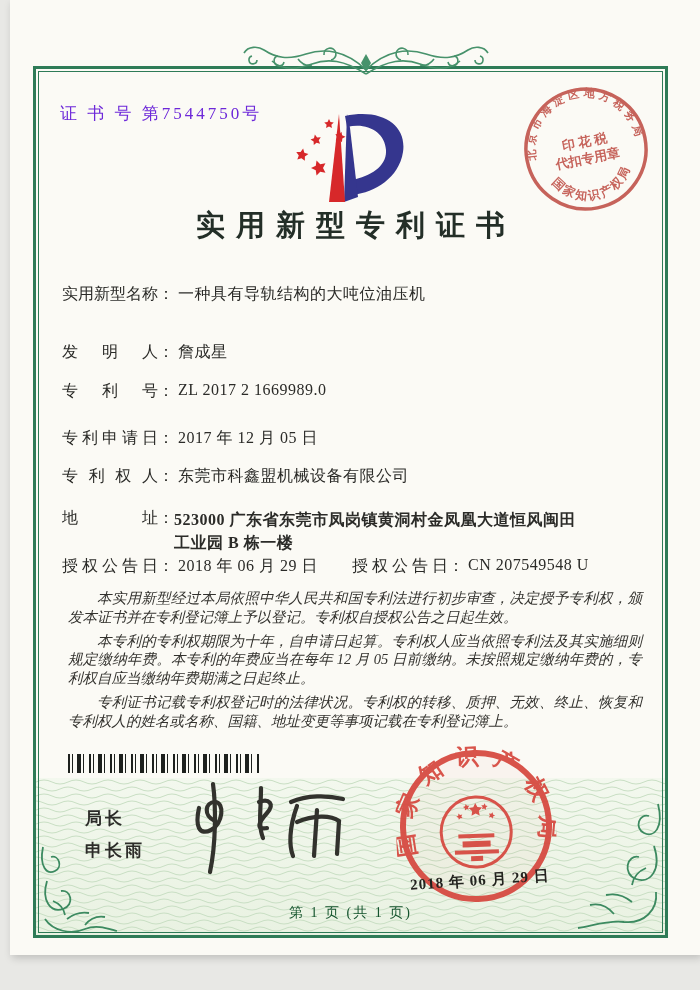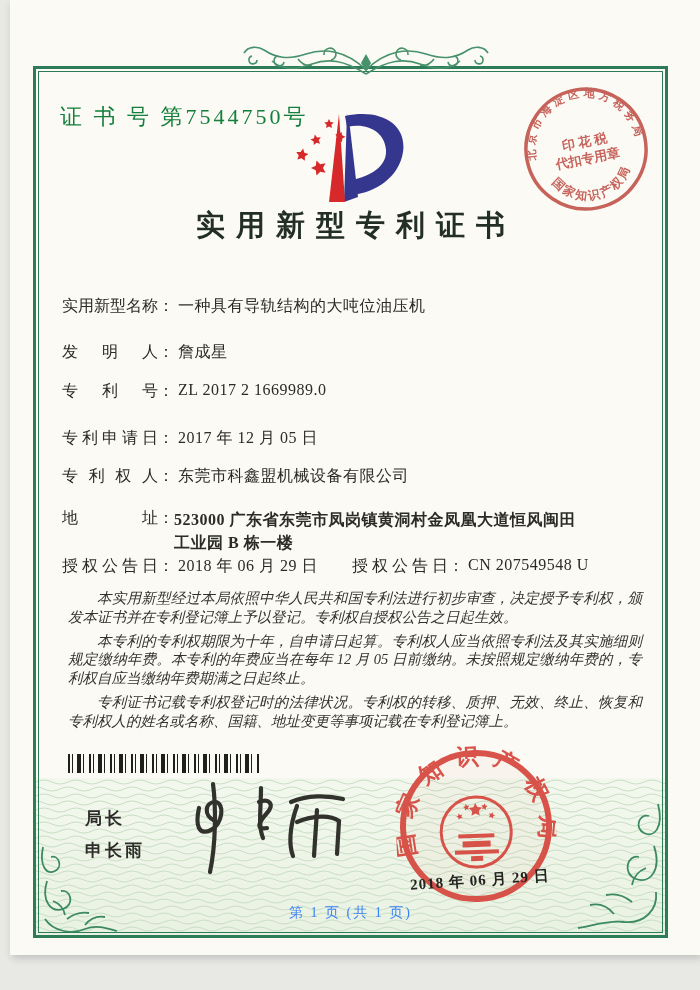--- a/index.html
+++ b/index.html
@@ -11,21 +11,21 @@
     position:absolute; left:10px; top:0; width:690px; height:955px;
     background:#fbfaf5; box-shadow:2px 3px 8px rgba(0,0,0,.18);
   }
   
   .frame {
     position:absolute; left:23px; top:66px; width:635px; height:872px;
     border:3px solid #2e7b57; box-sizing:border-box;
   }
   .frame::after { content:""; position:absolute; inset:2px; border:1px solid #2e7b57; }
   .cert-no {
-    position:absolute; left:50px; top:102px; font-size:22px; letter-spacing:3px; color:#15803d;
+    position:absolute; left:50px; top:102px; font-size:17px; letter-spacing:3px; color:#6d28d9;
   }
   .logo { position:absolute; left:273px; top:110px; }
   .title {
     position:absolute; left:23px; top:206px; width:635px; text-align:center;
     font-size:29px; font-weight:600; letter-spacing:11px; color:#232e27; text-indent:11px;
   }
   .row { position:absolute; left:52px; width:586px; font-size:16px; color:#2b2b28; }
   .lbl { display:inline-block; width:96px; text-align:justify; text-align-last:justify; vertical-align:top; }
   .colon { vertical-align:top; }
   .val { vertical-align:top; margin-left:4px; letter-spacing:.5px; }
@@ -48,21 +48,21 @@
   }
   .signer { position:absolute; left:75px; top:803px; font-size:17px; color:#2c2c29; letter-spacing:3px; line-height:32px;font-weight:bold; }
   .signature { position:absolute; left:165px; top:776px; }
   .office-seal { position:absolute; left:386px; top:746px; transform:rotate(-2deg); opacity:.92; }
   .seal-date {
     position:absolute; left:388px; top:871px; width:164px; text-align:center;
     font-size:15px; color:#23231f; letter-spacing:1px; transform:rotate(-4deg); font-weight:600;
   }
   .tax-stamp { position:absolute; left:511px; top:84px; transform:rotate(-11deg); opacity:.88; }
   .footer { position:absolute; left:23px; top:904px; width:635px; text-align:center;
-    font-size:14px; letter-spacing:2px; color:#3b82f6; }
+    font-size:14px; letter-spacing:2px; color:#14532d; }
   .flourish-bl { position:absolute; left:27px; top:843px; }
   .flourish-br { position:absolute; left:556px; top:798px; }
   .ornament { position:absolute; left:222px; top:46px; }
   svg text { font-family:"Liberation Serif","DejaVu Serif",serif; }
 </style>
 </head>
 <body>
 
 <div class="scan">
 <div class="paper">
@@ -135,21 +135,21 @@
       <use href="#star5" transform="translate(46,14) scale(5)"></use>
       <use href="#star5" transform="translate(57,27) scale(5.5) rotate(15)"></use>
       <use href="#star5" transform="translate(33,30) scale(5.5) rotate(-12)"></use>
       <use href="#star5" transform="translate(19,45) scale(6.5) rotate(10)"></use>
       <use href="#star5" transform="translate(36,58) scale(8) rotate(-18)"></use>
     </g>
   </svg>
 
   <div class="title">实用新型专利证书</div>
 
-  <div class="row" style="top:296px">
+  <div class="row" style="top:284px">
     <span class="lbl">实用新型名称</span><span class="colon">：</span><span class="val">一种具有导轨结构的大吨位油压机</span>
   </div>
   <div class="row" style="top:342px">
     <span class="lbl">发明人</span><span class="colon">：</span><span class="val">詹成星</span>
   </div>
   <div class="row" style="top:381px">
     <span class="lbl">专利号</span><span class="colon">：</span><span class="val">ZL 2017 2 1669989.0</span>
   </div>
   <div class="row" style="top:428px">
     <span class="lbl">专利申请日</span><span class="colon">：</span><span class="val">2017 年 12 月 05 日</span>

